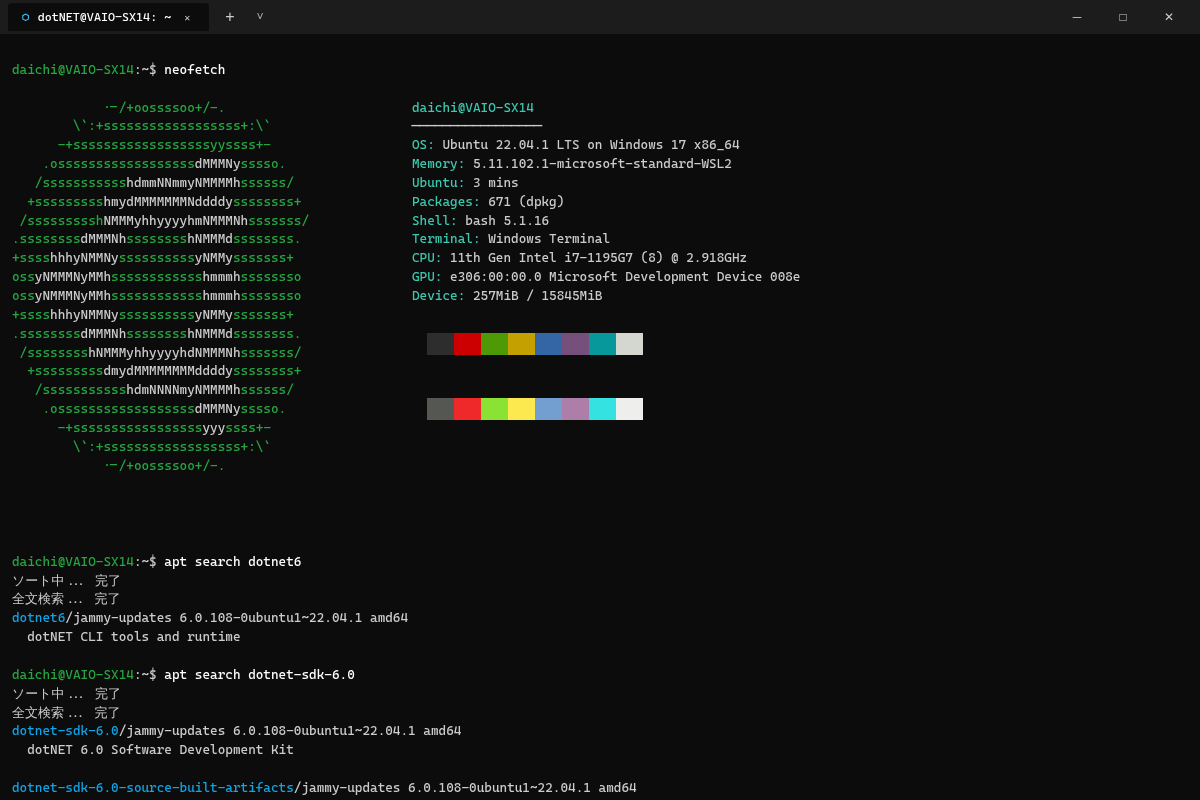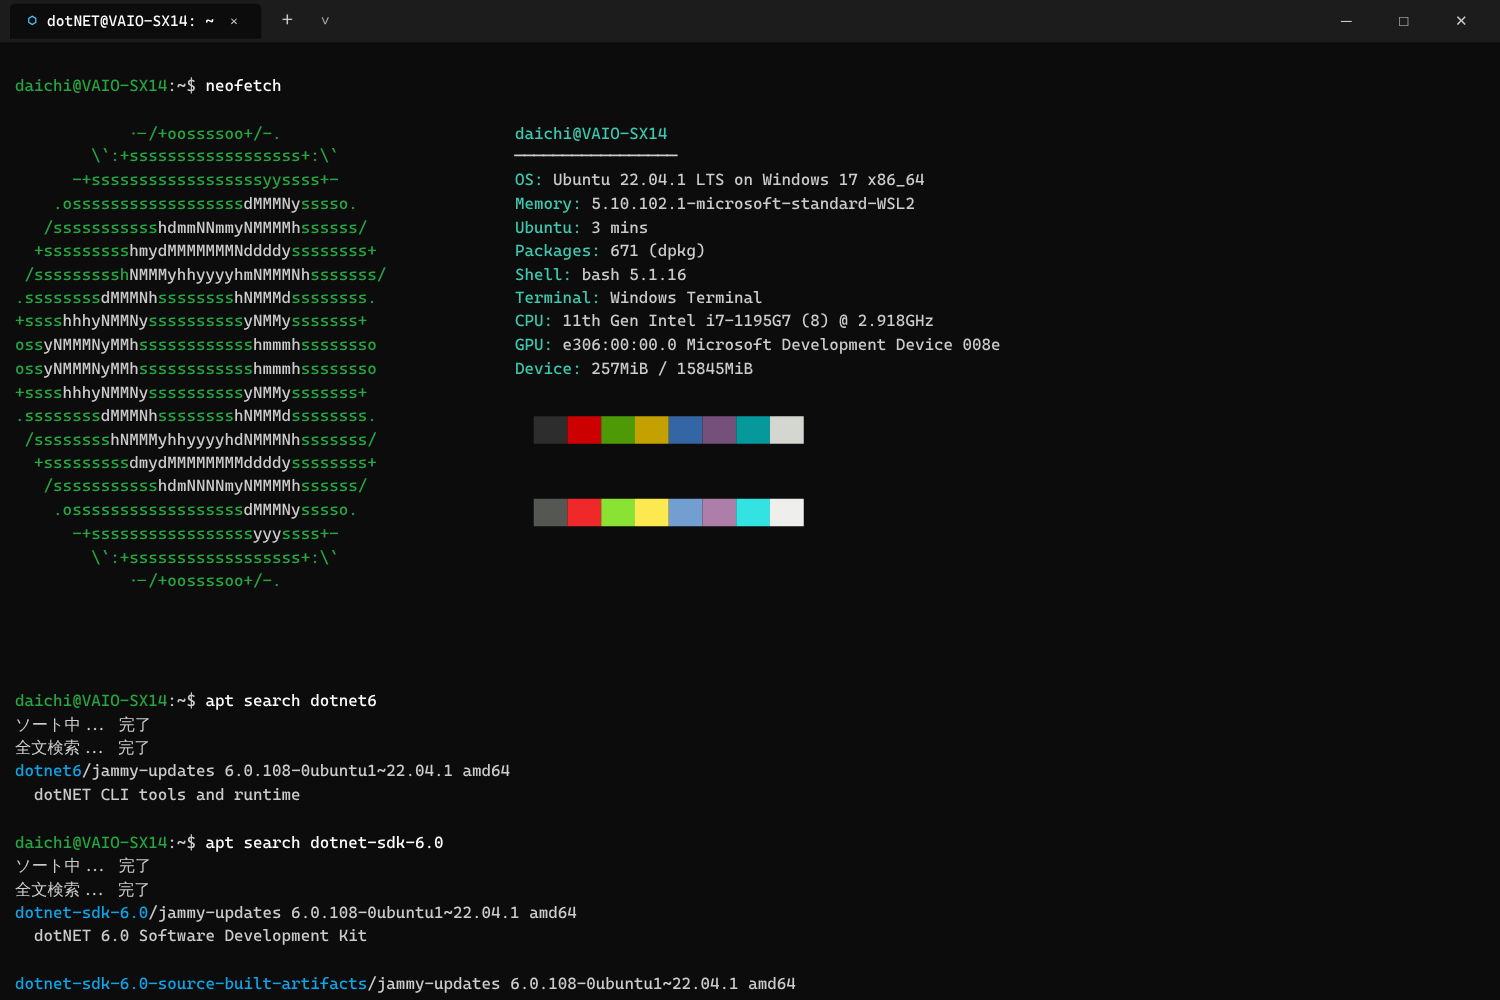--- a/index.html
+++ b/index.html
@@ -151,21 +151,21 @@
 <span>   /sssssssssss<span style="color:#cccccc">hdmNNNNmyNMMMMh</span>ssssss/</span>
 <span>    .ossssssssssssssssss<span style="color:#cccccc">dMMMNy</span>sssso.</span>
 <span>      -+sssssssssssssssss<span style="color:#cccccc">yyy</span>ssss+-</span>
 <span>        \`:+ssssssssssssssssss+:\`</span>
 <span>            .-/+oossssoo+/-.</span>
   </div>
   <div class="info-col">
 <span><span class="neofetch-label">daichi@VAIO-SX14</span></span>
 <span>─────────────────</span>
 <span><span class="neofetch-label">OS: </span><span class="neofetch-value">Ubuntu 22.04.1 LTS on Windows 17 x86_64</span></span>
-<span><span class="neofetch-label">Memory: </span><span class="neofetch-value">5.10.102.1-microsoft-standard-WSL2</span></span>
+<span><span class="neofetch-label">Memory: </span><span class="neofetch-value">5.11.102.1-microsoft-standard-WSL2</span></span>
 <span><span class="neofetch-label">Ubuntu: </span><span class="neofetch-value">3 mins</span></span>
 <span><span class="neofetch-label">Packages: </span><span class="neofetch-value">671 (dpkg)</span></span>
 <span><span class="neofetch-label">Shell: </span><span class="neofetch-value">bash 5.1.16</span></span>
 <span><span class="neofetch-label">Terminal: </span><span class="neofetch-value">Windows Terminal</span></span>
 <span><span class="neofetch-label">CPU: </span><span class="neofetch-value">11th Gen Intel i7-1195G7 (8) @ 2.918GHz</span></span>
 <span><span class="neofetch-label">GPU: </span><span class="neofetch-value">e306:00:00.0 Microsoft Development Device 008e</span></span>
 <span><span class="neofetch-label">Device: </span><span class="neofetch-value">257MiB / 15845MiB</span></span>
 <span style="display:block; margin-top:8px;">
   <span style="display:inline-flex;">
     <span style="width:27px;height:22px;background:#2d2d2d;display:inline-block;"></span>

